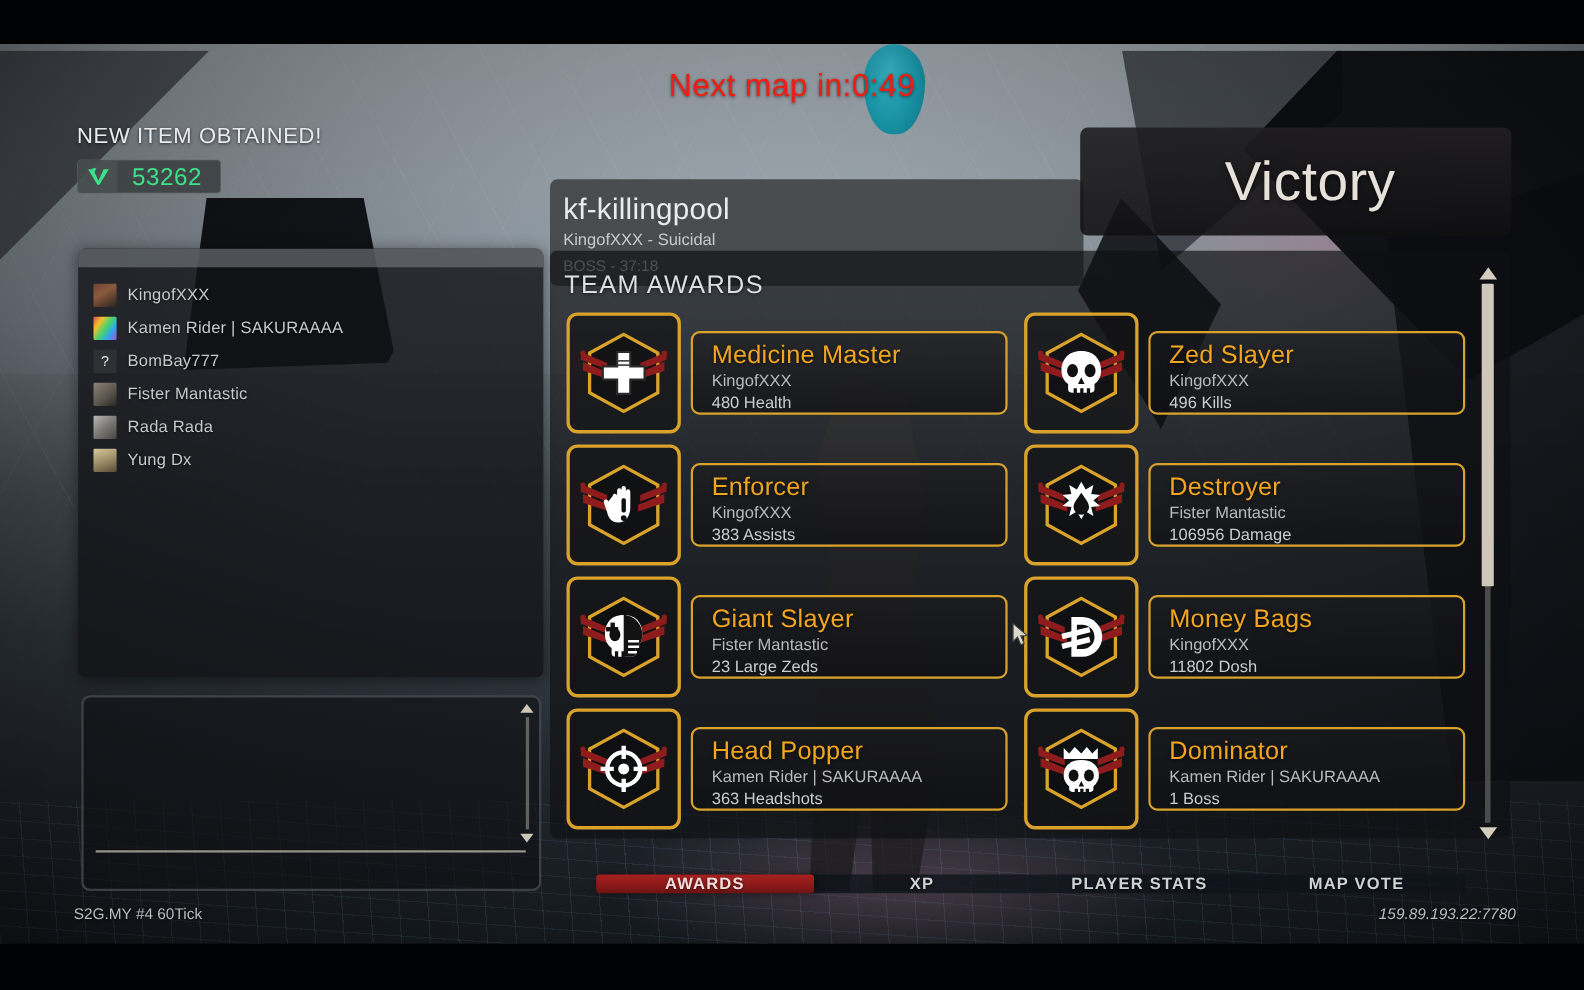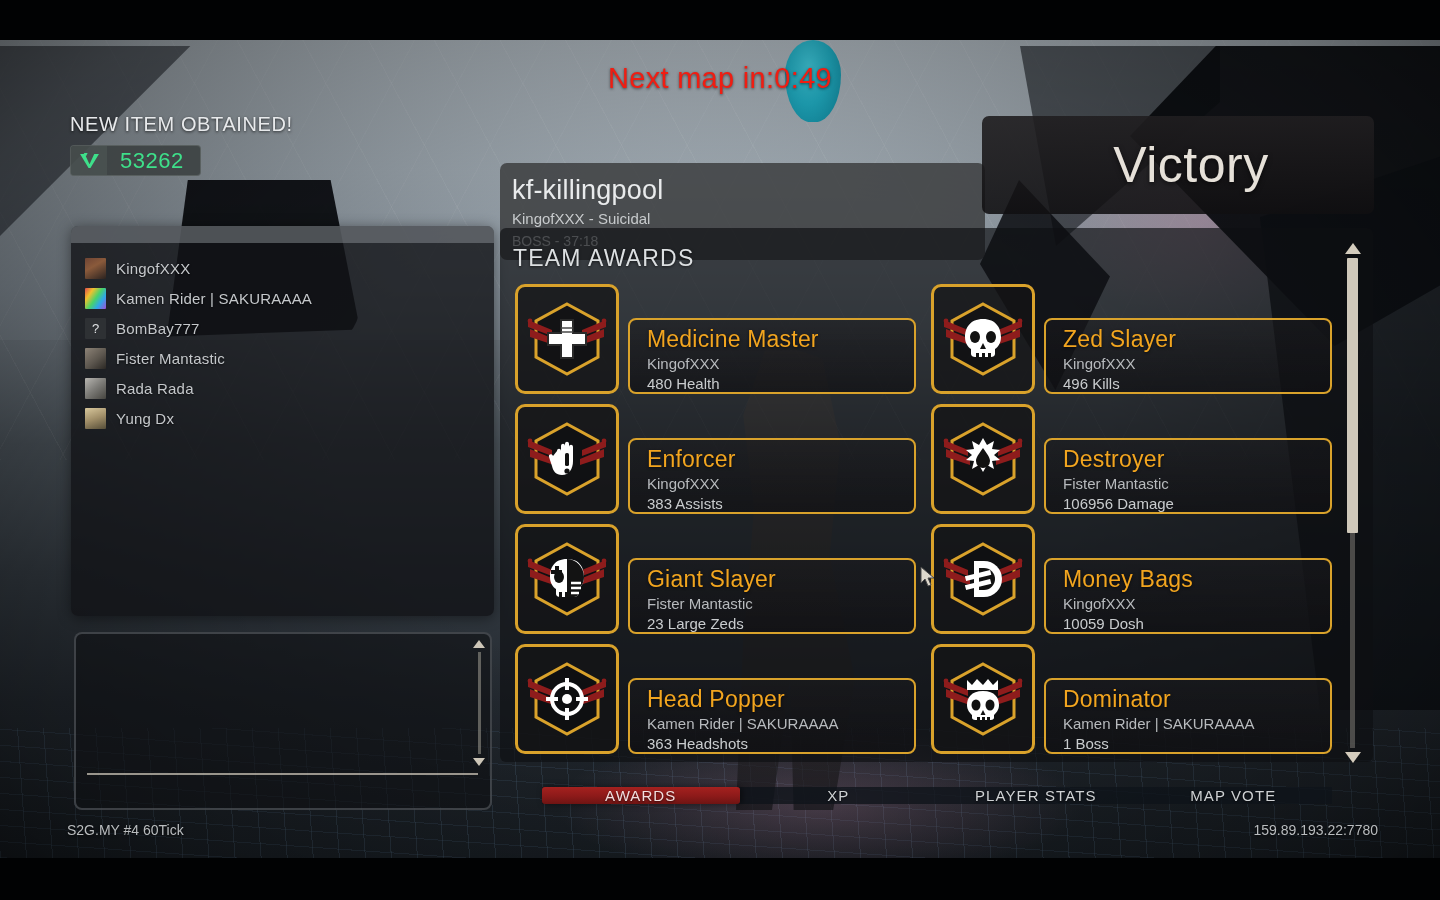--- a/index.html
+++ b/index.html
@@ -139,21 +139,21 @@
 
   
   .awards-panel { position:absolute; left:500px; top:228px; width:873px; height:534px;
     background: rgba(14,15,18,.66); border-radius:6px; overflow:hidden; }
   .awards-title { position:absolute; left:513px; top:245px; font-size:23px;
     color:#dcdfe1; letter-spacing:1.2px; text-shadow:0 1px 3px rgba(0,0,0,.6); }
 
   .awards-grid { position:absolute; left:515px; top:284px; width:823px;
     display:grid; grid-template-columns: 401px 401px; column-gap:15px; row-gap:10px; }
 
-  .award { display:flex; align-items:flex-end; height:110px; }
+  .award { display:flex; align-items:center; height:110px; }
   .badge-box { width:104px; height:100%; border:3px solid #d9a22b; border-radius:10px;
     background: rgba(20,19,21,.72); display:flex; align-items:center; justify-content:center;
     flex:none; position:relative; }
   .badge-inner { position:relative; width:70px; height:74px; }
   .hexline { position:absolute; inset:0; }
   .wing { position:absolute; top:14px; width:30px; height:34px; }
   .wing.l { left:-6px; }
   .wing.r { right:-6px; transform: scaleX(-1); }
   .glyph { position:absolute; left:50%; top:50%; transform:translate(-50%,-50%);
     width:44px; height:44px; }
@@ -170,36 +170,36 @@
     border-left:8px solid transparent; border-right:8px solid transparent; }
   .sc-arr.up { border-bottom:11px solid #d4ccbd; }
   .sc-arr.dn { border-top:11px solid #d4ccbd; position:absolute; left:0; right:0; bottom:0; }
   .sc-track { position:absolute; left:6px; top:15px; bottom:15px; width:5px;
     background: rgba(150,146,138,.45); }
   .sc-thumb { position:absolute; left:3px; top:15px; width:11px; height:275px;
     background:#cfc8ba; border-radius:1px; }
 
   
   .tabbar { position:absolute; left:504px; top:779px; width:866px; height:33px;
-    display:flex; align-items:center; }
+    display:flex; align-items:flex-end;font-weight:bold; }
   .tab-cap { width:38px; background: rgba(92,96,99,.82); flex:none; }
   .tab-cap.l { border-radius:6px 0 0 6px; }
   .tab-cap.r { border-radius:0 6px 6px 0; }
   .tab-strip { flex:1; display:flex; background: rgba(14,19,26,.78); }
   .tab { flex:1; display:flex; align-items:center; justify-content:center;
     font-size:15px; color:#cfd2d4; letter-spacing:1.1px;
     text-shadow:0 1px 2px rgba(0,0,0,.6); }
   .tab.active { background: linear-gradient(180deg,#a5211f,#8c1a19 55%,#6e1413);
     color:#f3dede; border-radius:3px; box-shadow: 2px 0 6px rgba(0,0,0,.5); }
 
   
   .foot-left { position:absolute; left:67px; top:822px; font-size:14px; color:#b9bcbe;
     text-shadow:0 1px 3px rgba(0,0,0,.7); }
   .foot-right { position:absolute; right:62px; top:822px; font-size:14px; color:#b9bcbe;
-    text-shadow:0 1px 3px rgba(0,0,0,.7); }
+    text-shadow:0 1px 3px rgba(0,0,0,.7);font-style:italic; }
 
   
   .cursor { position:absolute; left:920px; top:566px; width:16px; height:22px; z-index:9; }
 </style>
 </head>
 <body>
 
 <div id="screen">
 
   <div class="bg-root">
@@ -457,21 +457,21 @@
                 <path d="M13 4 h10 a18 18 0 0 1 0 36 h-10 z" fill="#fff"></path>
                 <path d="M18 11 h5 a11 11 0 0 1 0 22 h-5 z" fill="#111"></path>
                 <rect x="4" y="16" width="26" height="5" fill="#fff" transform="rotate(-14 17 18)"></rect>
                 <rect x="4" y="25" width="26" height="5" fill="#fff" transform="rotate(-14 17 27)"></rect>
               </svg>
           </div>
         </div>
         <div class="info-box">
           <div class="aw-name">Money Bags</div>
           <div class="aw-player">KingofXXX</div>
-          <div class="aw-stat">10059 Dosh</div>
+          <div class="aw-stat">11802 Dosh</div>
         </div>
       </div>
 
       <div class="award">
         <div class="badge-box">
           <div class="badge-inner">
             <svg class="hexline" viewBox="0 0 70 74">
                 <polygon points="35,2 66,19 66,55 35,72 4,55 4,19" fill="rgba(10,10,12,.5)" stroke="#d9a22b" stroke-width="3"></polygon>
               </svg>
             <svg class="wing l" viewBox="0 0 30 34">

